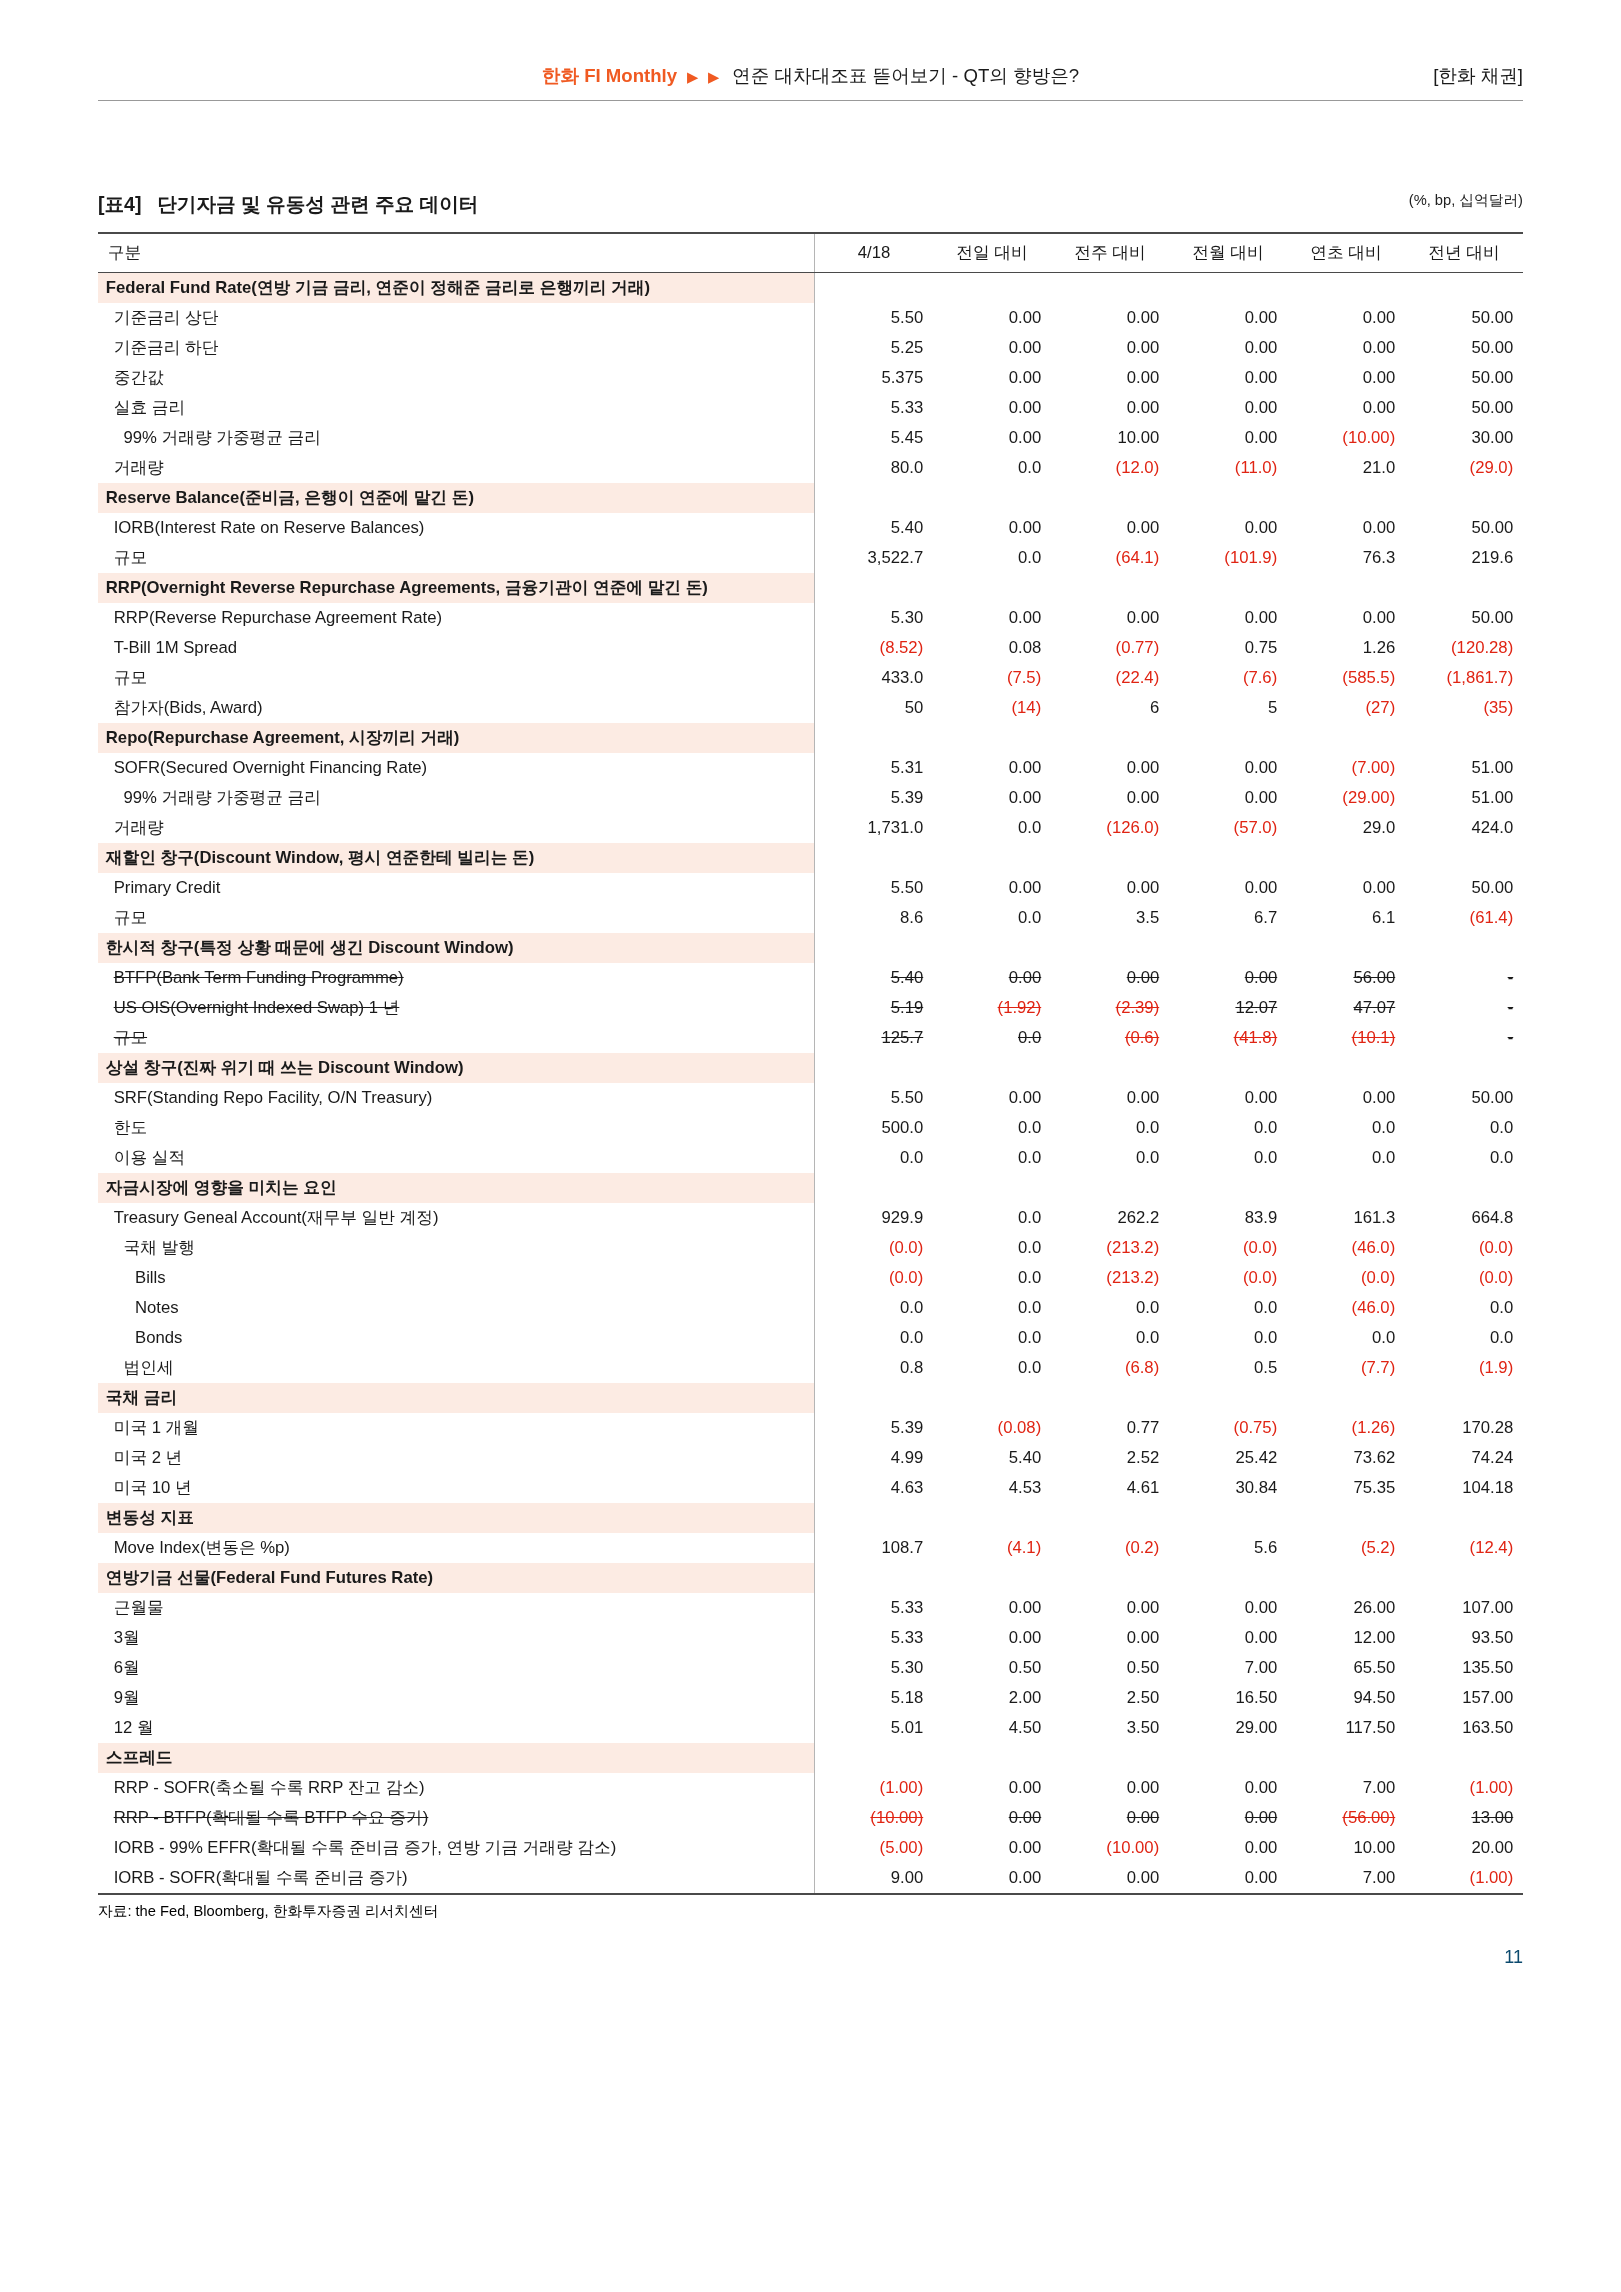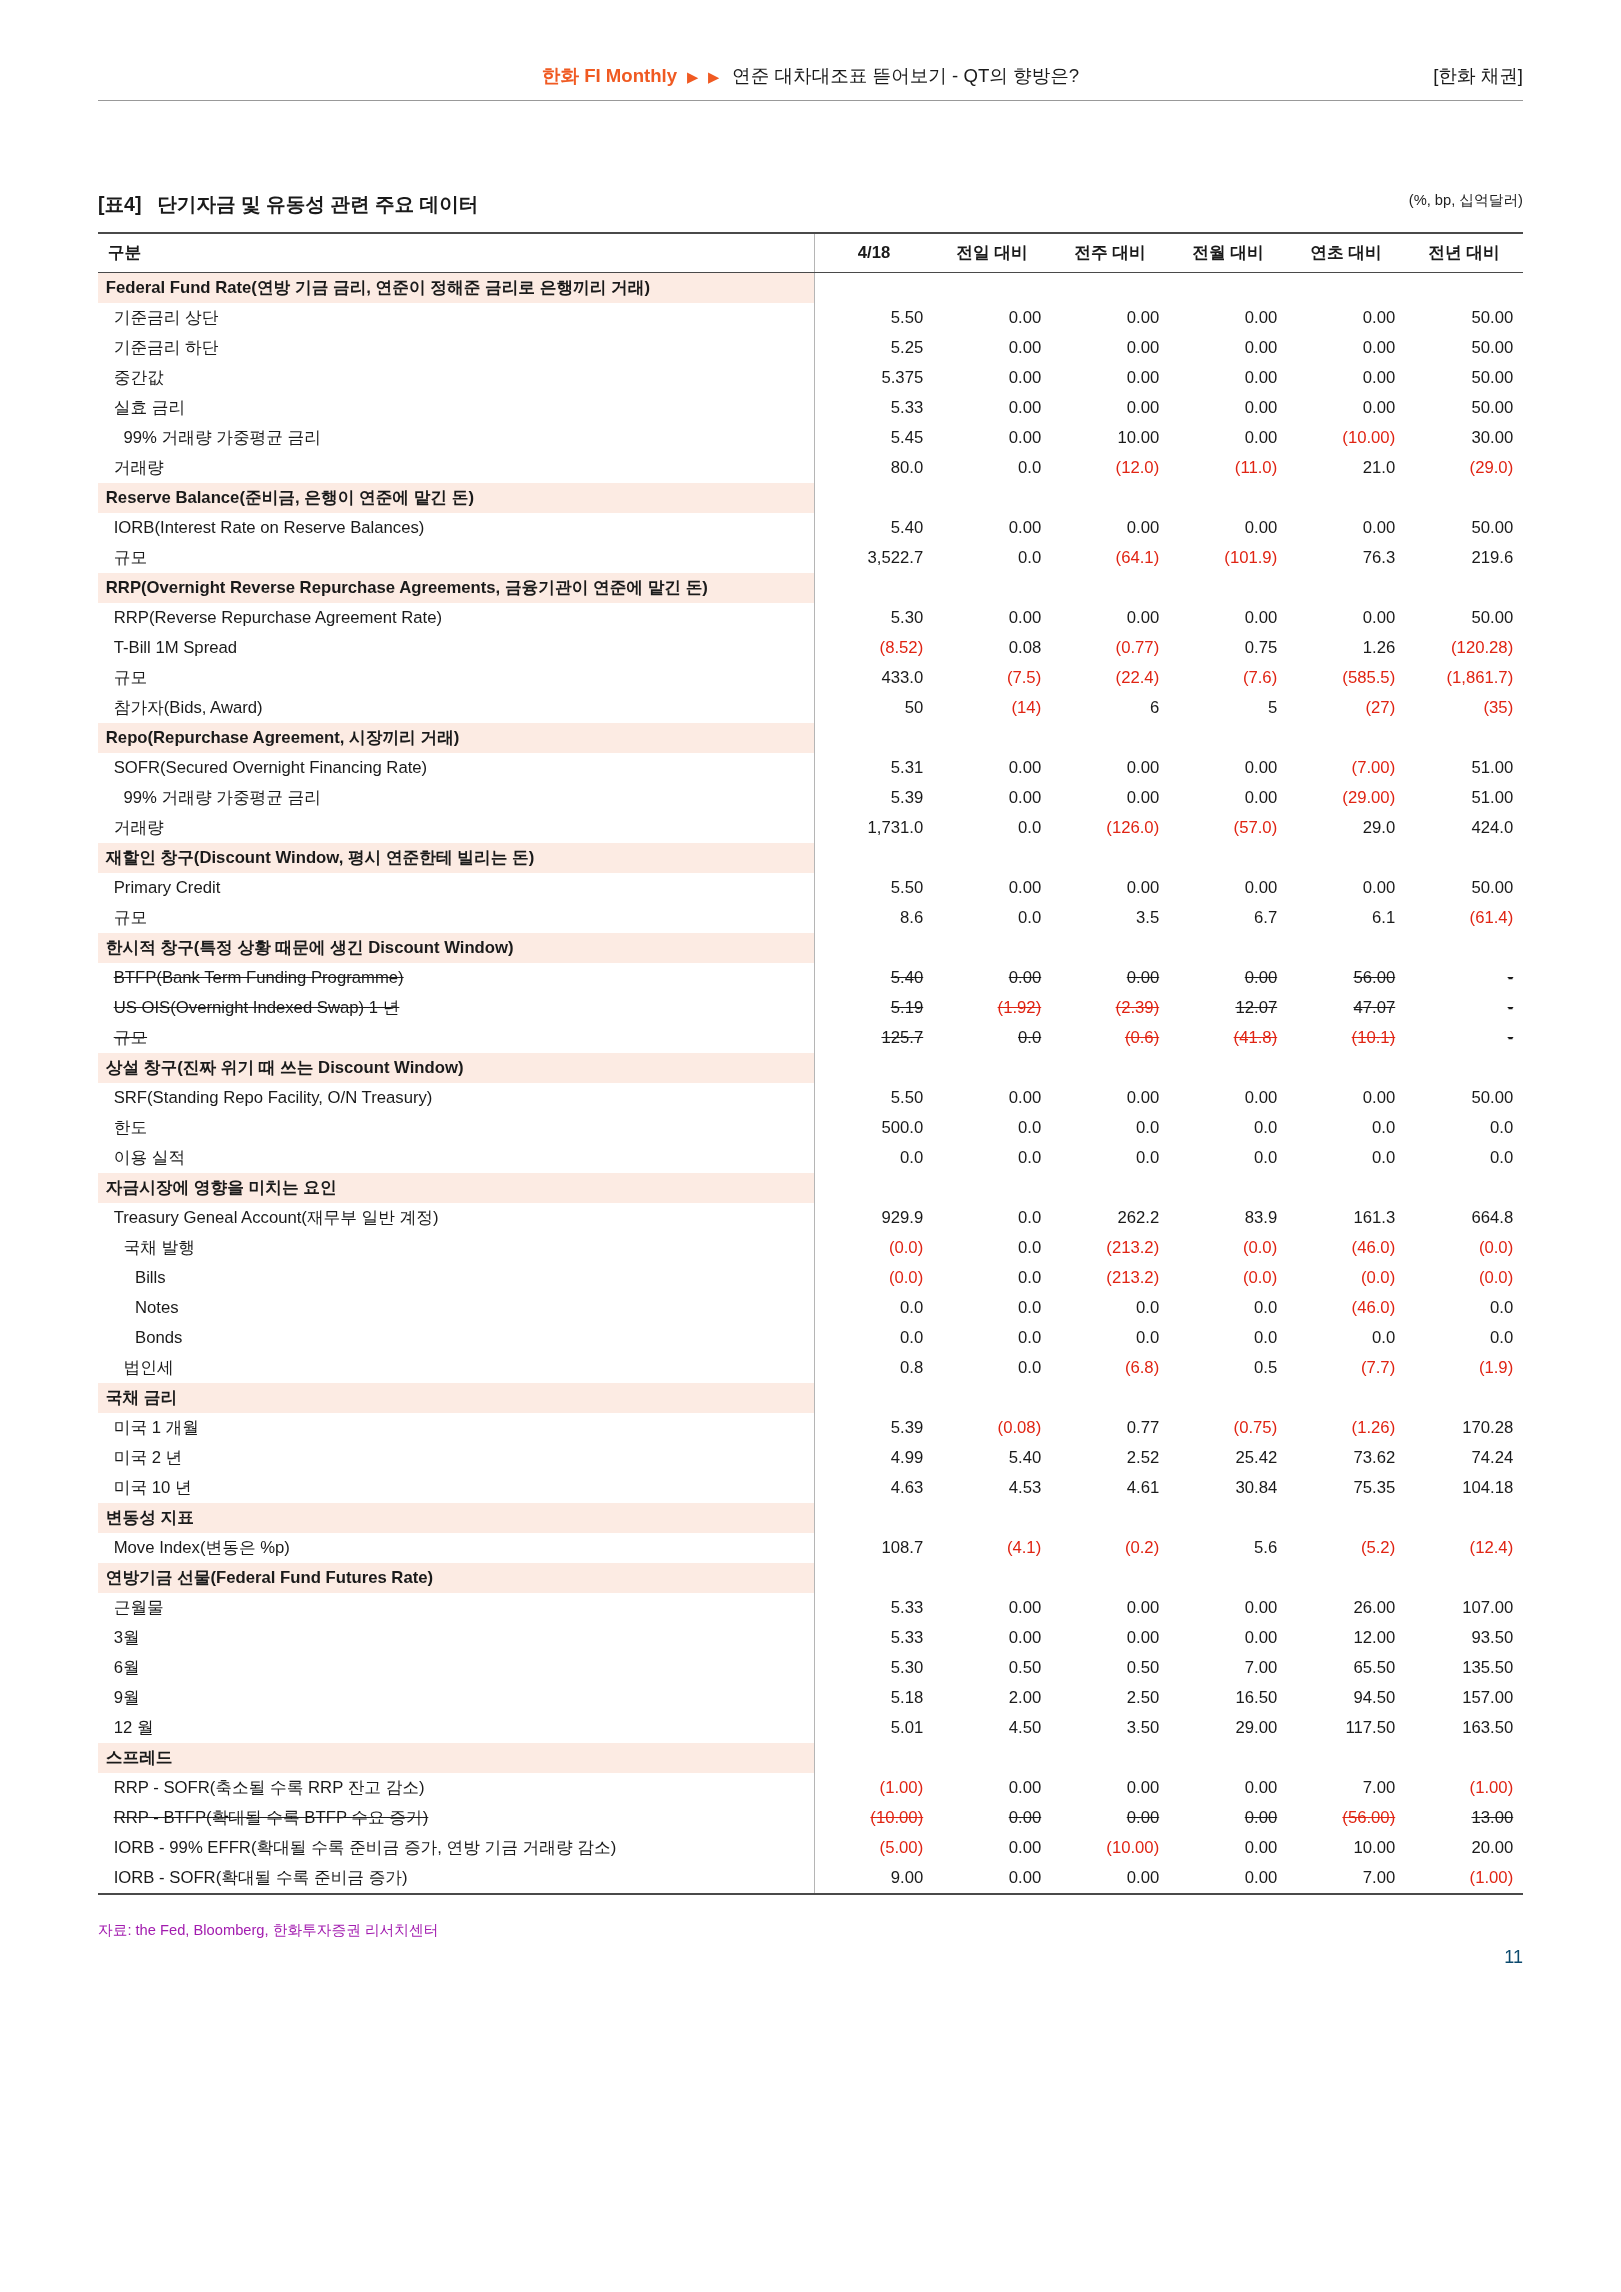--- a/index.html
+++ b/index.html
@@ -70,21 +70,21 @@
     margin-top: 13.7px;
     width: 100%;
     border-collapse: collapse;
     border-top: 2px solid #4a4a4a;
     border-bottom: 2px solid #4a4a4a;
     font-size: 16.7px;
     table-layout: fixed;
   }
   .data-table thead th {
     height: 36px;
-    font-weight: bold;
+    font-weight: normal;
     border-bottom: 1px solid #4a4a4a;
     vertical-align: middle;
   }
   .data-table thead th.label-h {
     text-align: left;
     padding-left: 9.8px;
     border-right: 1px solid #b5b5b5;
   }
   .data-table thead th.num-h {
     text-align: center;
@@ -111,23 +111,23 @@
   }
   .data-table tr.sec td.label {
     background: var(--section-bg);
     font-weight: bold;
     padding-left: 7.8px;
   }
   .data-table td.neg { color: var(--negative); }
   .data-table tr.strike td { text-decoration: line-through; }
   
   .source {
-    margin-top: 26px;
+    margin-top: 7px;
     font-size: 14.7px;
-    color: #a21caf;
+    color: #000000;
   }
   .page-number {
     position: absolute;
     right: 98px;
     bottom: 41px;
     font-size: 18px;
     color: #0c4a6e;
   }
 </style>
 </head>

